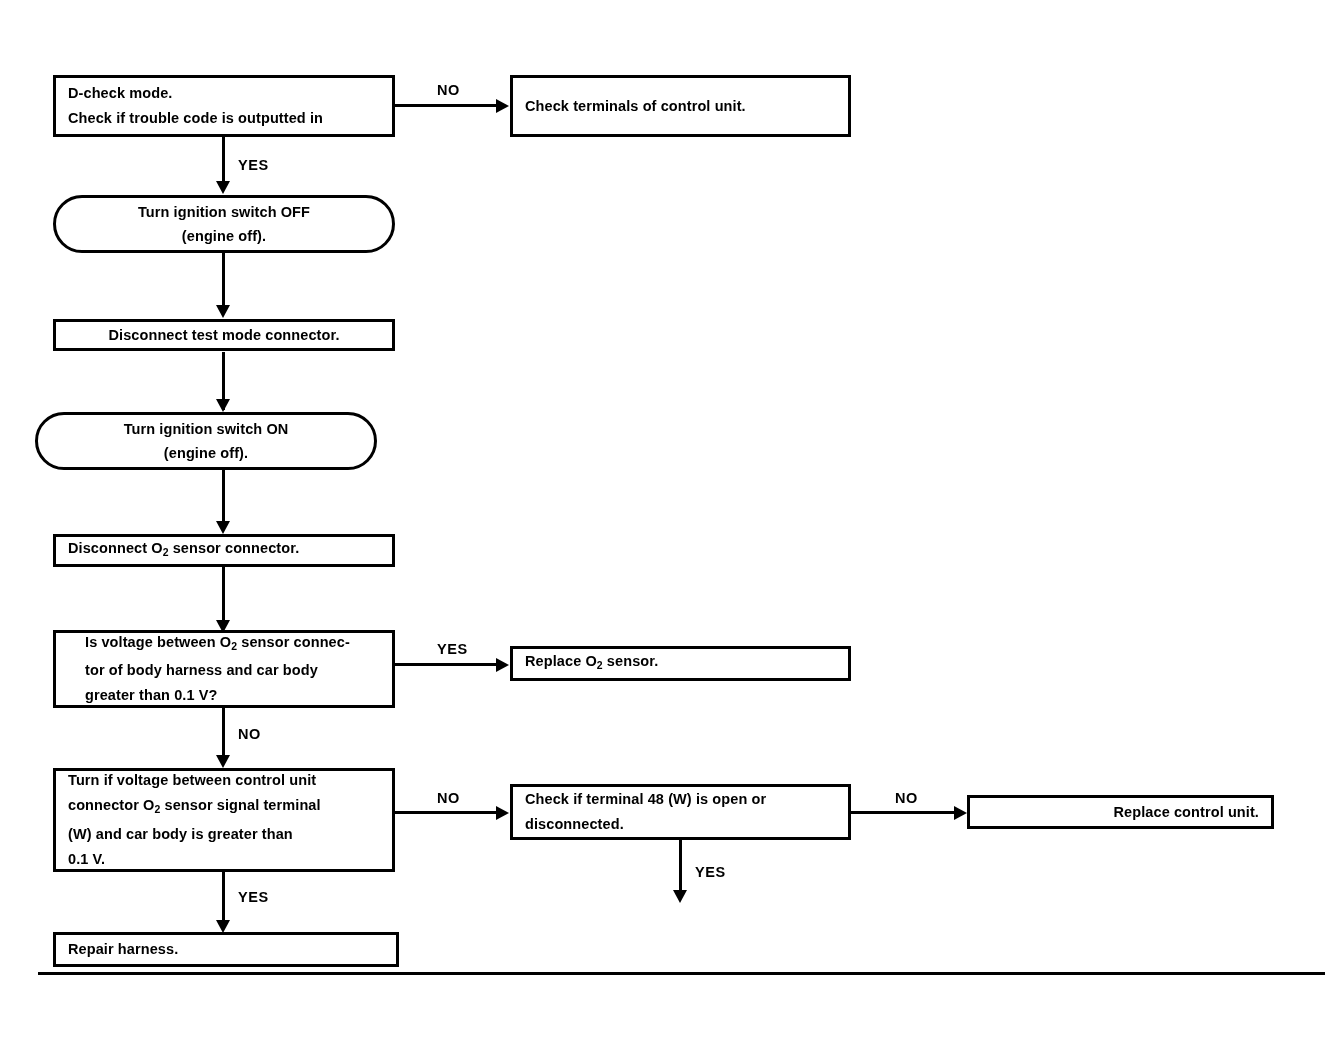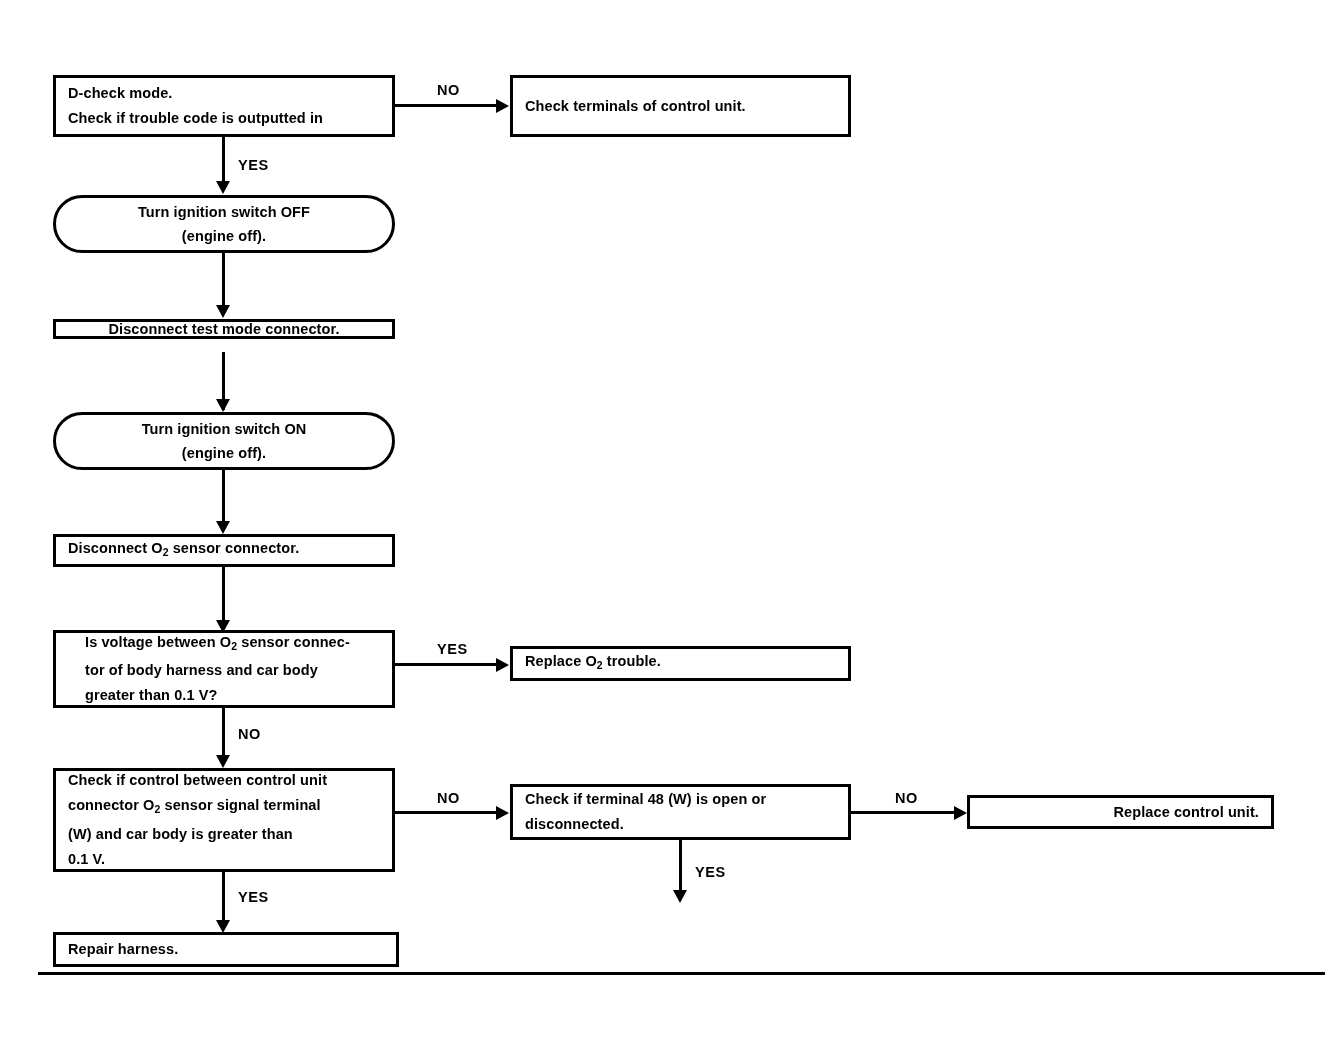--- a/index.html
+++ b/index.html
@@ -121,28 +121,28 @@
   <div class="branch-label" style="left:238px; top:157px;">YES</div>
 
   <div class="node pill" style="left:53px; top:195px; width:342px; height:58px;">
     <div class="line">Turn ignition switch OFF</div>
     <div class="line">(engine off).</div>
   </div>
 
   <div class="vline" style="left:222px; top:253px; height:54px;"></div>
   <div class="arrow-down" style="left:216px; top:305px;"></div>
 
-  <div class="node" style="left:53px; top:319px; width:342px; height:20px;">
+  <div class="node" style="left:53px; top:319px; width:342px; height:32px;">
     <div class="line" style="text-align:center;">Disconnect test mode connector.</div>
   </div>
 
   <div class="vline" style="left:222px; top:352px; height:58px;"></div>
   <div class="arrow-down" style="left:216px; top:399px;"></div>
 
-  <div class="node pill" style="left:53px; top:412px; width:342px; height:58px;">
+  <div class="node pill" style="left:35px; top:412px; width:342px; height:58px;">
     <div class="line">Turn ignition switch ON</div>
     <div class="line">(engine off).</div>
   </div>
 
   <div class="vline" style="left:222px; top:470px; height:55px;"></div>
   <div class="arrow-down" style="left:216px; top:521px;"></div>
 
   <div class="node" style="left:53px; top:534px; width:342px; height:33px;">
     <div class="line">
       <span>Disconnect O</span><sub>2</sub><span> sensor connector.</span>
@@ -159,30 +159,30 @@
     <div class="line">tor of body harness and car body</div>
     <div class="line">greater than 0.1 V?</div>
   </div>
 
   <div class="hline" style="left:395px; top:663px; width:103px;"></div>
   <div class="arrow-right" style="left:496px; top:658px;"></div>
   <div class="branch-label" style="left:437px; top:641px;">YES</div>
 
   <div class="node" style="left:510px; top:646px; width:341px; height:35px;">
     <div class="line">
-      <span>Replace O</span><sub>2</sub><span> trouble.</span>
+      <span>Replace O</span><sub>2</sub><span> sensor.</span>
     </div>
   </div>
 
   <div class="vline" style="left:222px; top:708px; height:52px;"></div>
   <div class="arrow-down" style="left:216px; top:755px;"></div>
   <div class="branch-label" style="left:238px; top:726px;">NO</div>
 
   <div class="node" style="left:53px; top:768px; width:342px; height:104px;">
-    <div class="line">Check if  control between control unit</div>
+    <div class="line">Turn if  voltage between control unit</div>
     <div class="line">
       <span>connector O</span><sub>2</sub><span> sensor signal terminal</span>
     </div>
     <div class="line">(W) and car body is greater than</div>
     <div class="line">0.1 V.</div>
   </div>
 
   <div class="hline" style="left:395px; top:811px; width:103px;"></div>
   <div class="arrow-right" style="left:496px; top:806px;"></div>
   <div class="branch-label" style="left:437px; top:790px;">NO</div>

